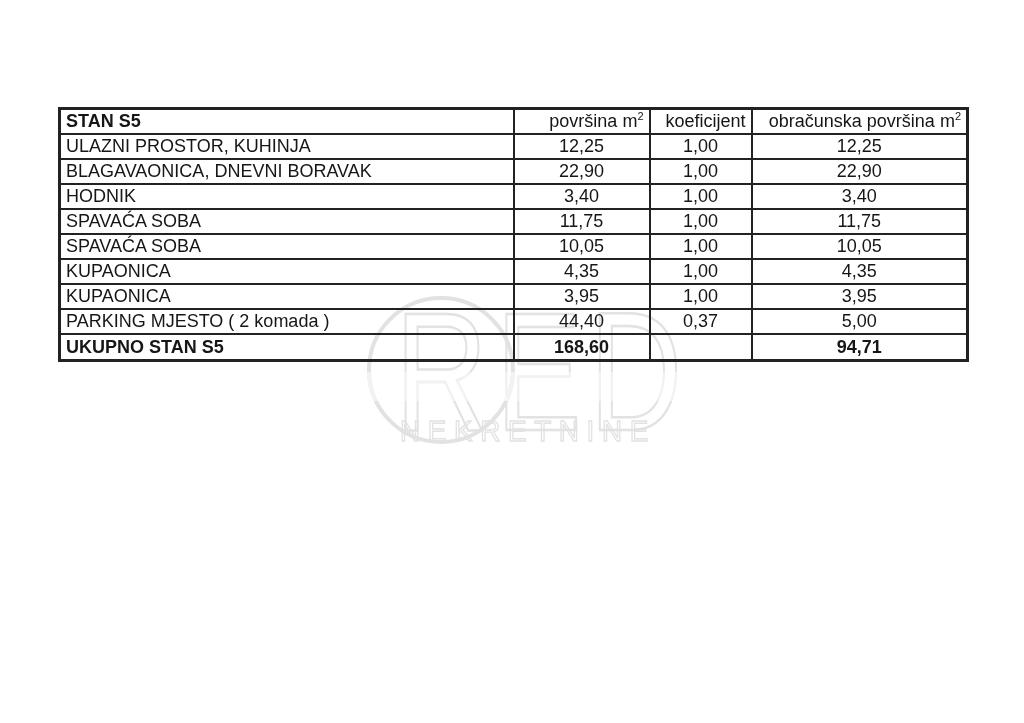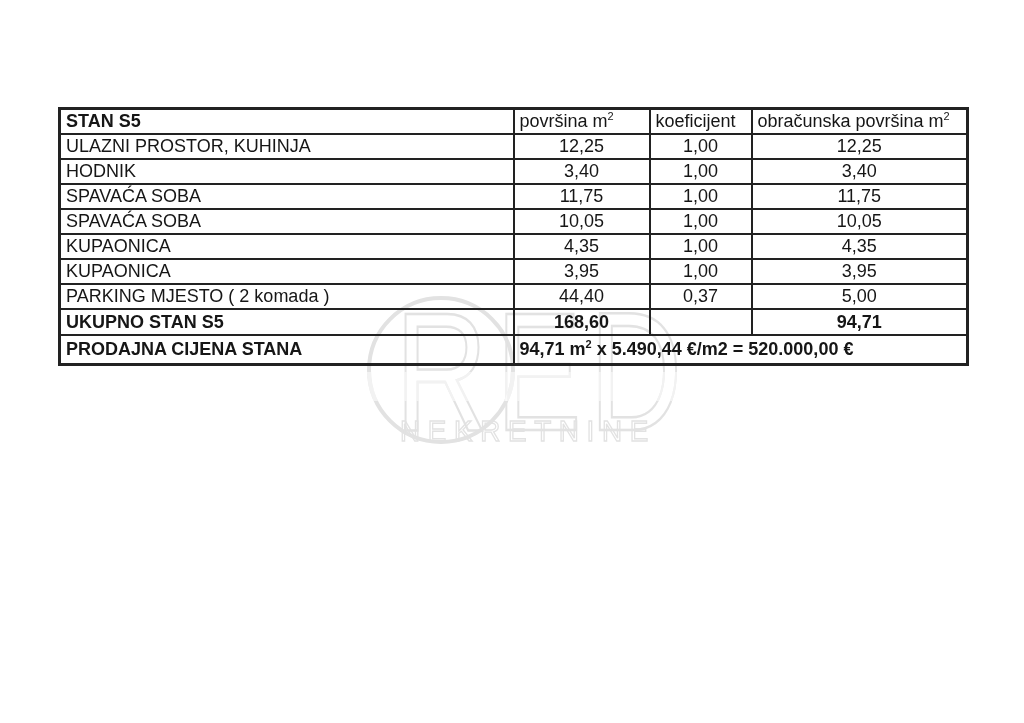--- a/index.html
+++ b/index.html
@@ -75,21 +75,21 @@
     white-space: nowrap;
     overflow: hidden;
     vertical-align: middle;
     background: transparent;
   }
   td.num {
     text-align: center;
     padding: 0;
   }
   td.hdr {
-    text-align: left;
+    text-align: right;
     padding: 0;
     font-size: 17px;
     height: 24px;
   }
   td.orange { background: var(--orange, #e97d2e); }
   .bold { font-weight: bold; }
   sup {
     font-size: 11px;
     line-height: 0;
   }
@@ -146,20 +146,34 @@
     </td>
     <td class="num">
       <span>1,00</span>
     </td>
     <td class="num">
       <span>12,25</span>
     </td>
   </tr>
           <tr>
     <td>
+      <span>BLAGAVAONICA, DNEVNI BORAVAK</span>
+    </td>
+    <td class="num">
+      <span>22,90</span>
+    </td>
+    <td class="num">
+      <span>1,00</span>
+    </td>
+    <td class="num">
+      <span>22,90</span>
+    </td>
+  </tr>
+          <tr>
+    <td>
       <span>HODNIK</span>
     </td>
     <td class="num">
       <span>3,40</span>
     </td>
     <td class="num">
       <span>1,00</span>
     </td>
     <td class="num">
       <span>3,40</span>
@@ -240,28 +254,20 @@
             <span>UKUPNO STAN S5</span>
           </td>
           <td class="num bold">
             <span>168,60</span>
           </td>
           <td class="num">
             <span></span>
           </td>
           <td class="num bold">
             <span>94,71</span>
-          </td>
-        </tr>
-        <tr class="price-row">
-          <td class="orange bold">
-            <span>PRODAJNA CIJENA STANA</span>
-          </td>
-          <td class="orange formula-cell" colspan="3">
-            <span>94,71 m</span><sup>2</sup><span> x 5.490,44 €/m2 = 520.000,00 €</span>
           </td>
         </tr>
       </tbody>
     </table>
   </div>
 
   <svg class="wm wm-front" width="1024" height="723" viewBox="0 0 1024 723" aria-hidden="true">
     <circle cx="441" cy="370" r="72"></circle>
     <text class="wm-red" x="395" y="430" textLength="295" lengthAdjust="spacingAndGlyphs">RED</text>
     <text class="wm-sub" x="400" y="441" textLength="256" lengthAdjust="spacingAndGlyphs">NEKRETNINE</text>

